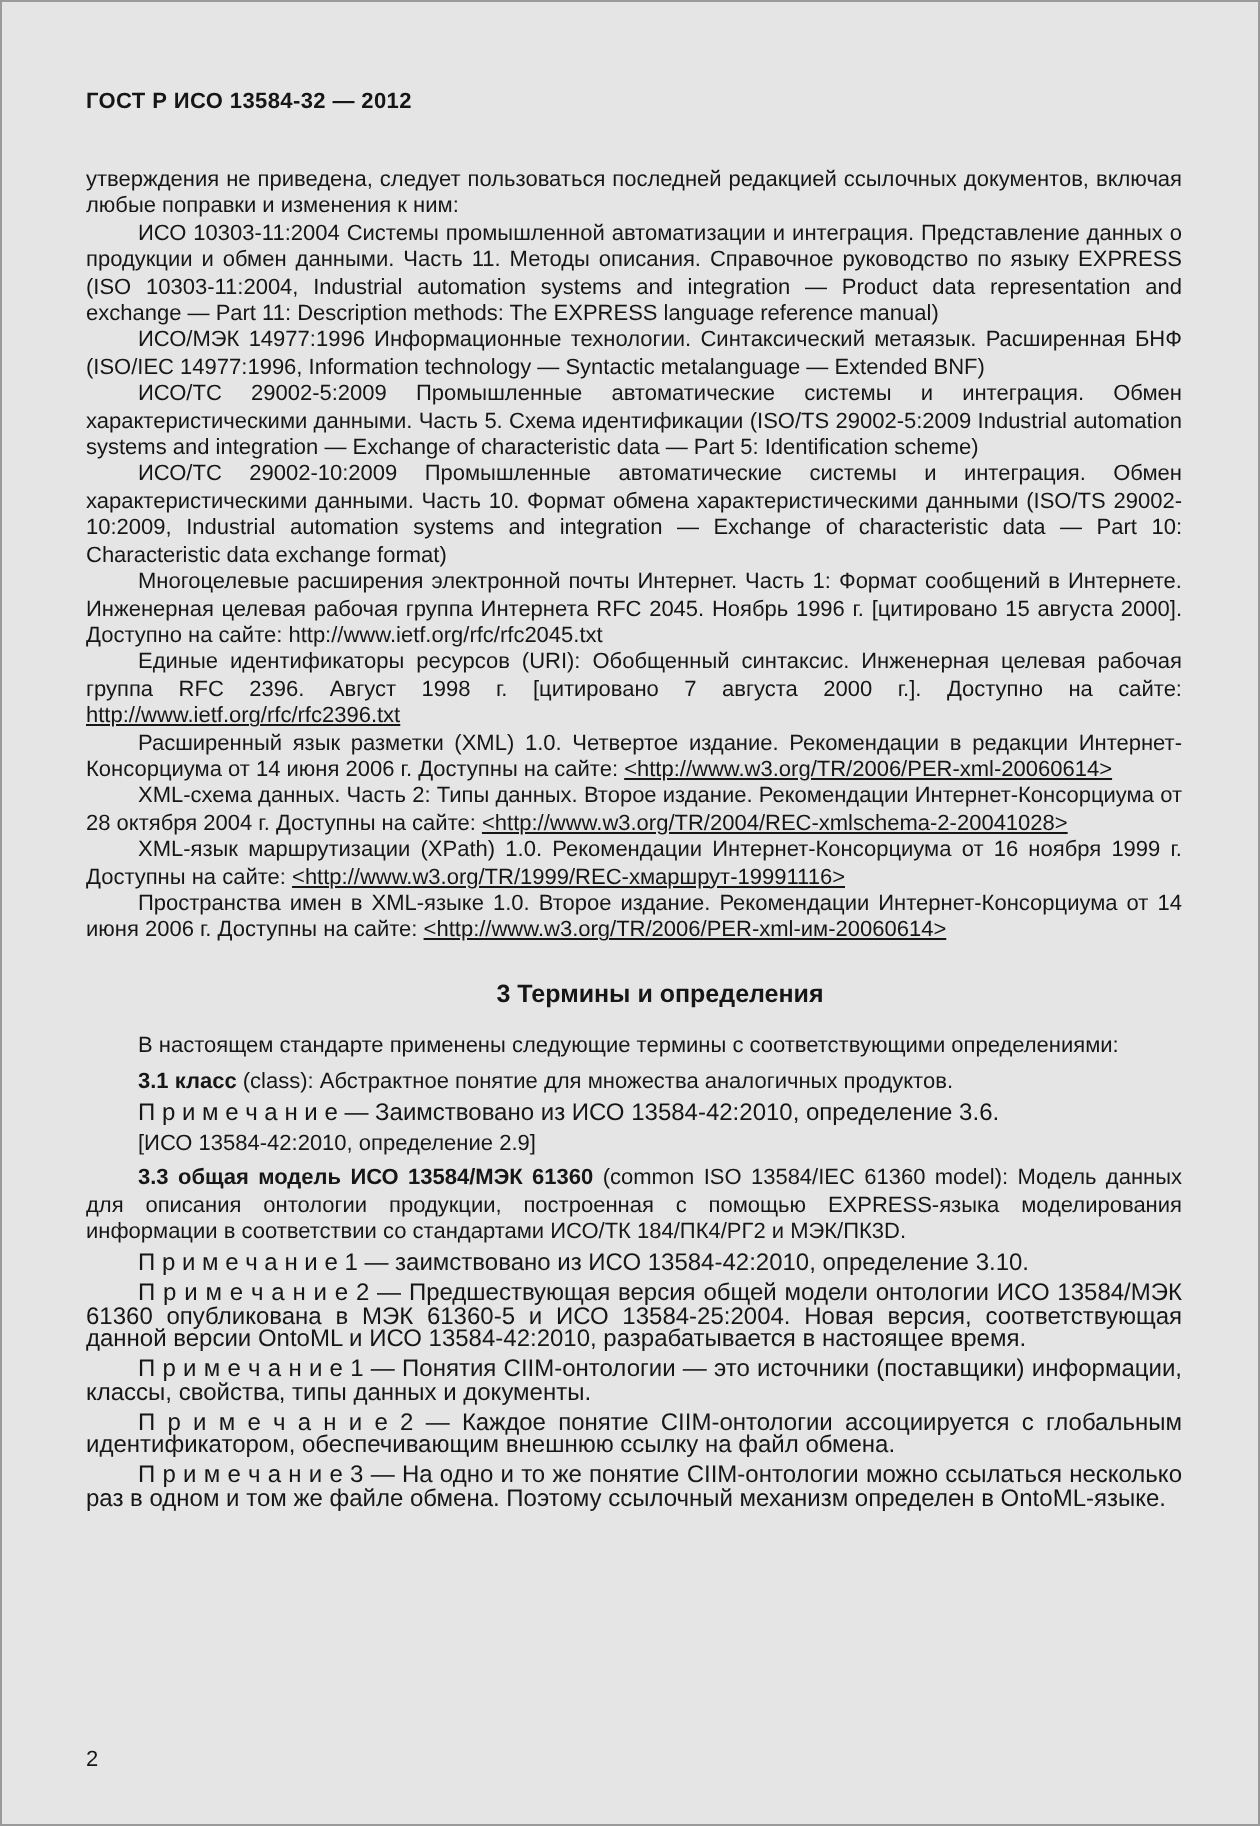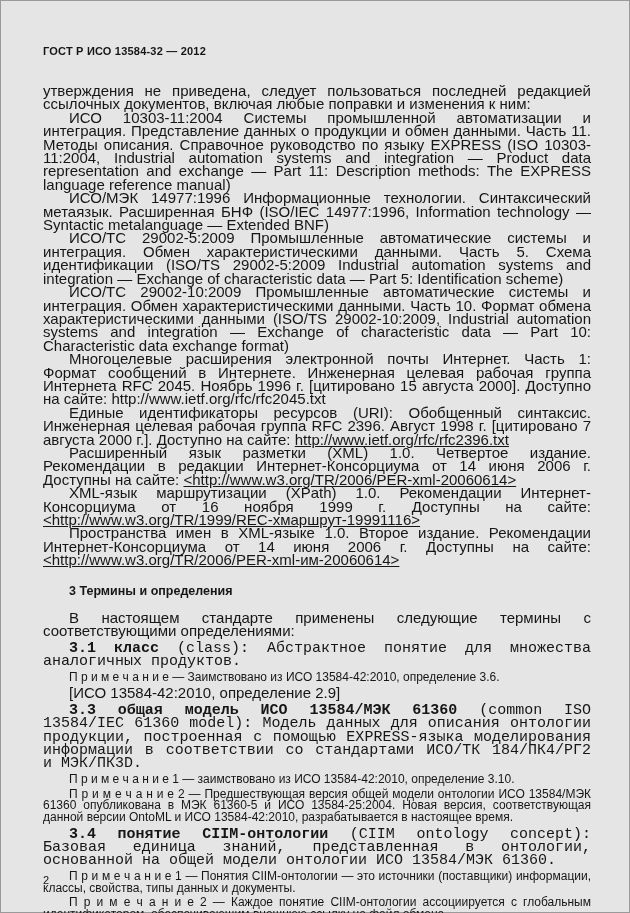--- a/index.html
+++ b/index.html
@@ -14,35 +14,35 @@
     color: #161616;
   }
   .doc-header {
     font-size: 11px;
     font-weight: bold;
     letter-spacing: 0.2px;
     margin-bottom: 27px;
   }
   .blk {
     margin: 0;
-    font-size: 15px;
+    font-size: 11px;
     line-height: 13.4px;
     text-align: justify;
   }
   .blk.indent { text-indent: 26px; }
-  .blk.term { margin-top: 4px; font-family: Liberation Mono, monospace; }
+  .blk.term { margin-top: 4px; }
   .blk.note {
     font-size: 12px;
     line-height: 11.7px;
     margin: 3px 0;
   }
   .blk.heading {
     font-size: 12.5px;
     font-weight: bold;
-    text-align: left;
+    text-align: center;
     margin: 18px 0 13px 26px;
   }
   .b { font-weight: bold; }
   .u { text-decoration: underline; margin-top: 16px; }
   .page-num {
     position: absolute;
     left: 42px;
     bottom: 26px;
     font-size: 11px;
   }
@@ -55,30 +55,30 @@
 
   <div>
       <p class="blk body"><span>утверждения не приведена, следует пользоваться последней редакцией ссылочных документов, включая любые поправки и изменения к ним:</span></p>
       <p class="blk body indent"><span>ИСО 10303-11:2004 Системы промышленной автоматизации и интеграция. Представление данных о продукции и обмен данными. Часть 11. Методы описания. Справочное руководство по языку EXPRESS (ISO 10303-11:2004, Industrial automation systems and integration — Product data representation and exchange — Part 11: Description methods: The EXPRESS language reference manual)</span></p>
       <p class="blk body indent"><span>ИСО/МЭК 14977:1996 Информационные технологии. Синтаксический метаязык. Расширенная БНФ (ISO/IEC 14977:1996, Information technology — Syntactic metalanguage — Extended BNF)</span></p>
       <p class="blk body indent"><span>ИСО/ТС 29002-5:2009 Промышленные автоматические системы и интеграция. Обмен характеристическими данными. Часть 5. Схема идентификации (ISO/TS 29002-5:2009 Industrial automation systems and integration — Exchange of characteristic data — Part 5: Identification scheme)</span></p>
       <p class="blk body indent"><span>ИСО/ТС 29002-10:2009 Промышленные автоматические системы и интеграция. Обмен характеристическими данными. Часть 10. Формат обмена характеристическими данными (ISO/TS 29002-10:2009, Industrial automation systems and integration — Exchange of characteristic data — Part 10: Characteristic data exchange format)</span></p>
       <p class="blk body indent"><span>Многоцелевые расширения электронной почты Интернет. Часть 1: Формат сообщений в Интернете. Инженерная целевая рабочая группа Интернета RFC 2045. Ноябрь 1996 г. [цитировано 15 августа 2000]. Доступно на сайте: http://www.ietf.org/rfc/rfc2045.txt</span></p>
       <p class="blk body indent"><span>Единые идентификаторы ресурсов (URI): Обобщенный синтаксис. Инженерная целевая рабочая группа RFC 2396. Август 1998 г. [цитировано 7 августа 2000 г.]. Доступно на сайте: </span><span class="u">http://www.ietf.org/rfc/rfc2396.txt</span></p>
       <p class="blk body indent"><span>Расширенный язык разметки (XML) 1.0. Четвертое издание. Рекомендации в редакции Интернет-Консорциума от 14 июня 2006 г. Доступны на сайте: </span><span class="u">&lt;http://www.w3.org/TR/2006/PER-xml-20060614&gt;</span></p>
+      <p class="blk body indent"><span>XML-схема данных. Часть 2: Типы данных. Второе издание. Рекомендации Интернет-Консорциума от 28 октября 2004 г. Доступны на сайте: </span><span class="u">&lt;http://www.w3.org/TR/2004/REC-xmlschema-2-20041028&gt;</span></p>
       <p class="blk body indent"><span>XML-язык маршрутизации (XPath) 1.0. Рекомендации Интернет-Консорциума от 16 ноября 1999 г. Доступны на сайте: </span><span class="u">&lt;http://www.w3.org/TR/1999/REC-хмаршрут-19991116&gt;</span></p>
       <p class="blk body indent"><span>Пространства имен в XML-языке 1.0. Второе издание. Рекомендации Интернет-Консорциума от 14 июня 2006 г. Доступны на сайте: </span><span class="u">&lt;http://www.w3.org/TR/2006/PER-xml-им-20060614&gt;</span></p>
       <p class="blk heading"><span>3 Термины и определения</span></p>
       <p class="blk body indent"><span>В настоящем стандарте применены следующие термины с соответствующими определениями:</span></p>
       <p class="blk term indent"><span class="b">3.1 класс</span><span> (class): Абстрактное понятие для множества аналогичных продуктов.</span></p>
       <p class="blk note indent"><span>П р и м е ч а н и е — Заимствовано из ИСО 13584-42:2010, определение 3.6.</span></p>
       <p class="blk body indent"><span>[ИСО 13584-42:2010, определение 2.9]</span></p>
       <p class="blk term indent"><span class="b">3.3 общая модель ИСО 13584/МЭК 61360</span><span> (common ISO 13584/IEC 61360 model): Модель данных для описания онтологии продукции, построенная с помощью EXPRESS-языка моделирования информации в соответствии со стандартами ИСО/ТК 184/ПК4/РГ2 и МЭК/ПК3D.</span></p>
       <p class="blk note indent"><span>П р и м е ч а н и е 1 — заимствовано из ИСО 13584-42:2010, определение 3.10.</span></p>
       <p class="blk note indent"><span>П р и м е ч а н и е 2 — Предшествующая версия общей модели онтологии ИСО 13584/МЭК 61360 опубликована в МЭК 61360-5 и ИСО 13584-25:2004. Новая версия, соответствующая данной версии OntoML и ИСО 13584-42:2010, разрабатывается в настоящее время.</span></p>
-      <p class="blk term indent"><span class="b">3.4 понятие CIIM-онтологии</span><span> (CIIM ontology concept): Базовая единица знаний, представленная в онтологии, основанной на общей модели онтологии ИСО 13584/МЭК 61360.</span></p>
       <p class="blk note indent"><span>П р и м е ч а н и е 1 — Понятия CIIM-онтологии — это источники (поставщики) информации, классы, свойства, типы данных и документы.</span></p>
       <p class="blk note indent"><span>П р и м е ч а н и е 2 — Каждое понятие CIIM-онтологии ассоциируется с глобальным идентификатором, обеспечивающим внешнюю ссылку на файл обмена.</span></p>
       <p class="blk note indent"><span>П р и м е ч а н и е 3 — На одно и то же понятие CIIM-онтологии можно ссылаться несколько раз в одном и том же файле обмена. Поэтому ссылочный механизм определен в OntoML-языке.</span></p>
     </div>
 
   <div class="page-num">2</div>
 </div>
 
 </body></html>

